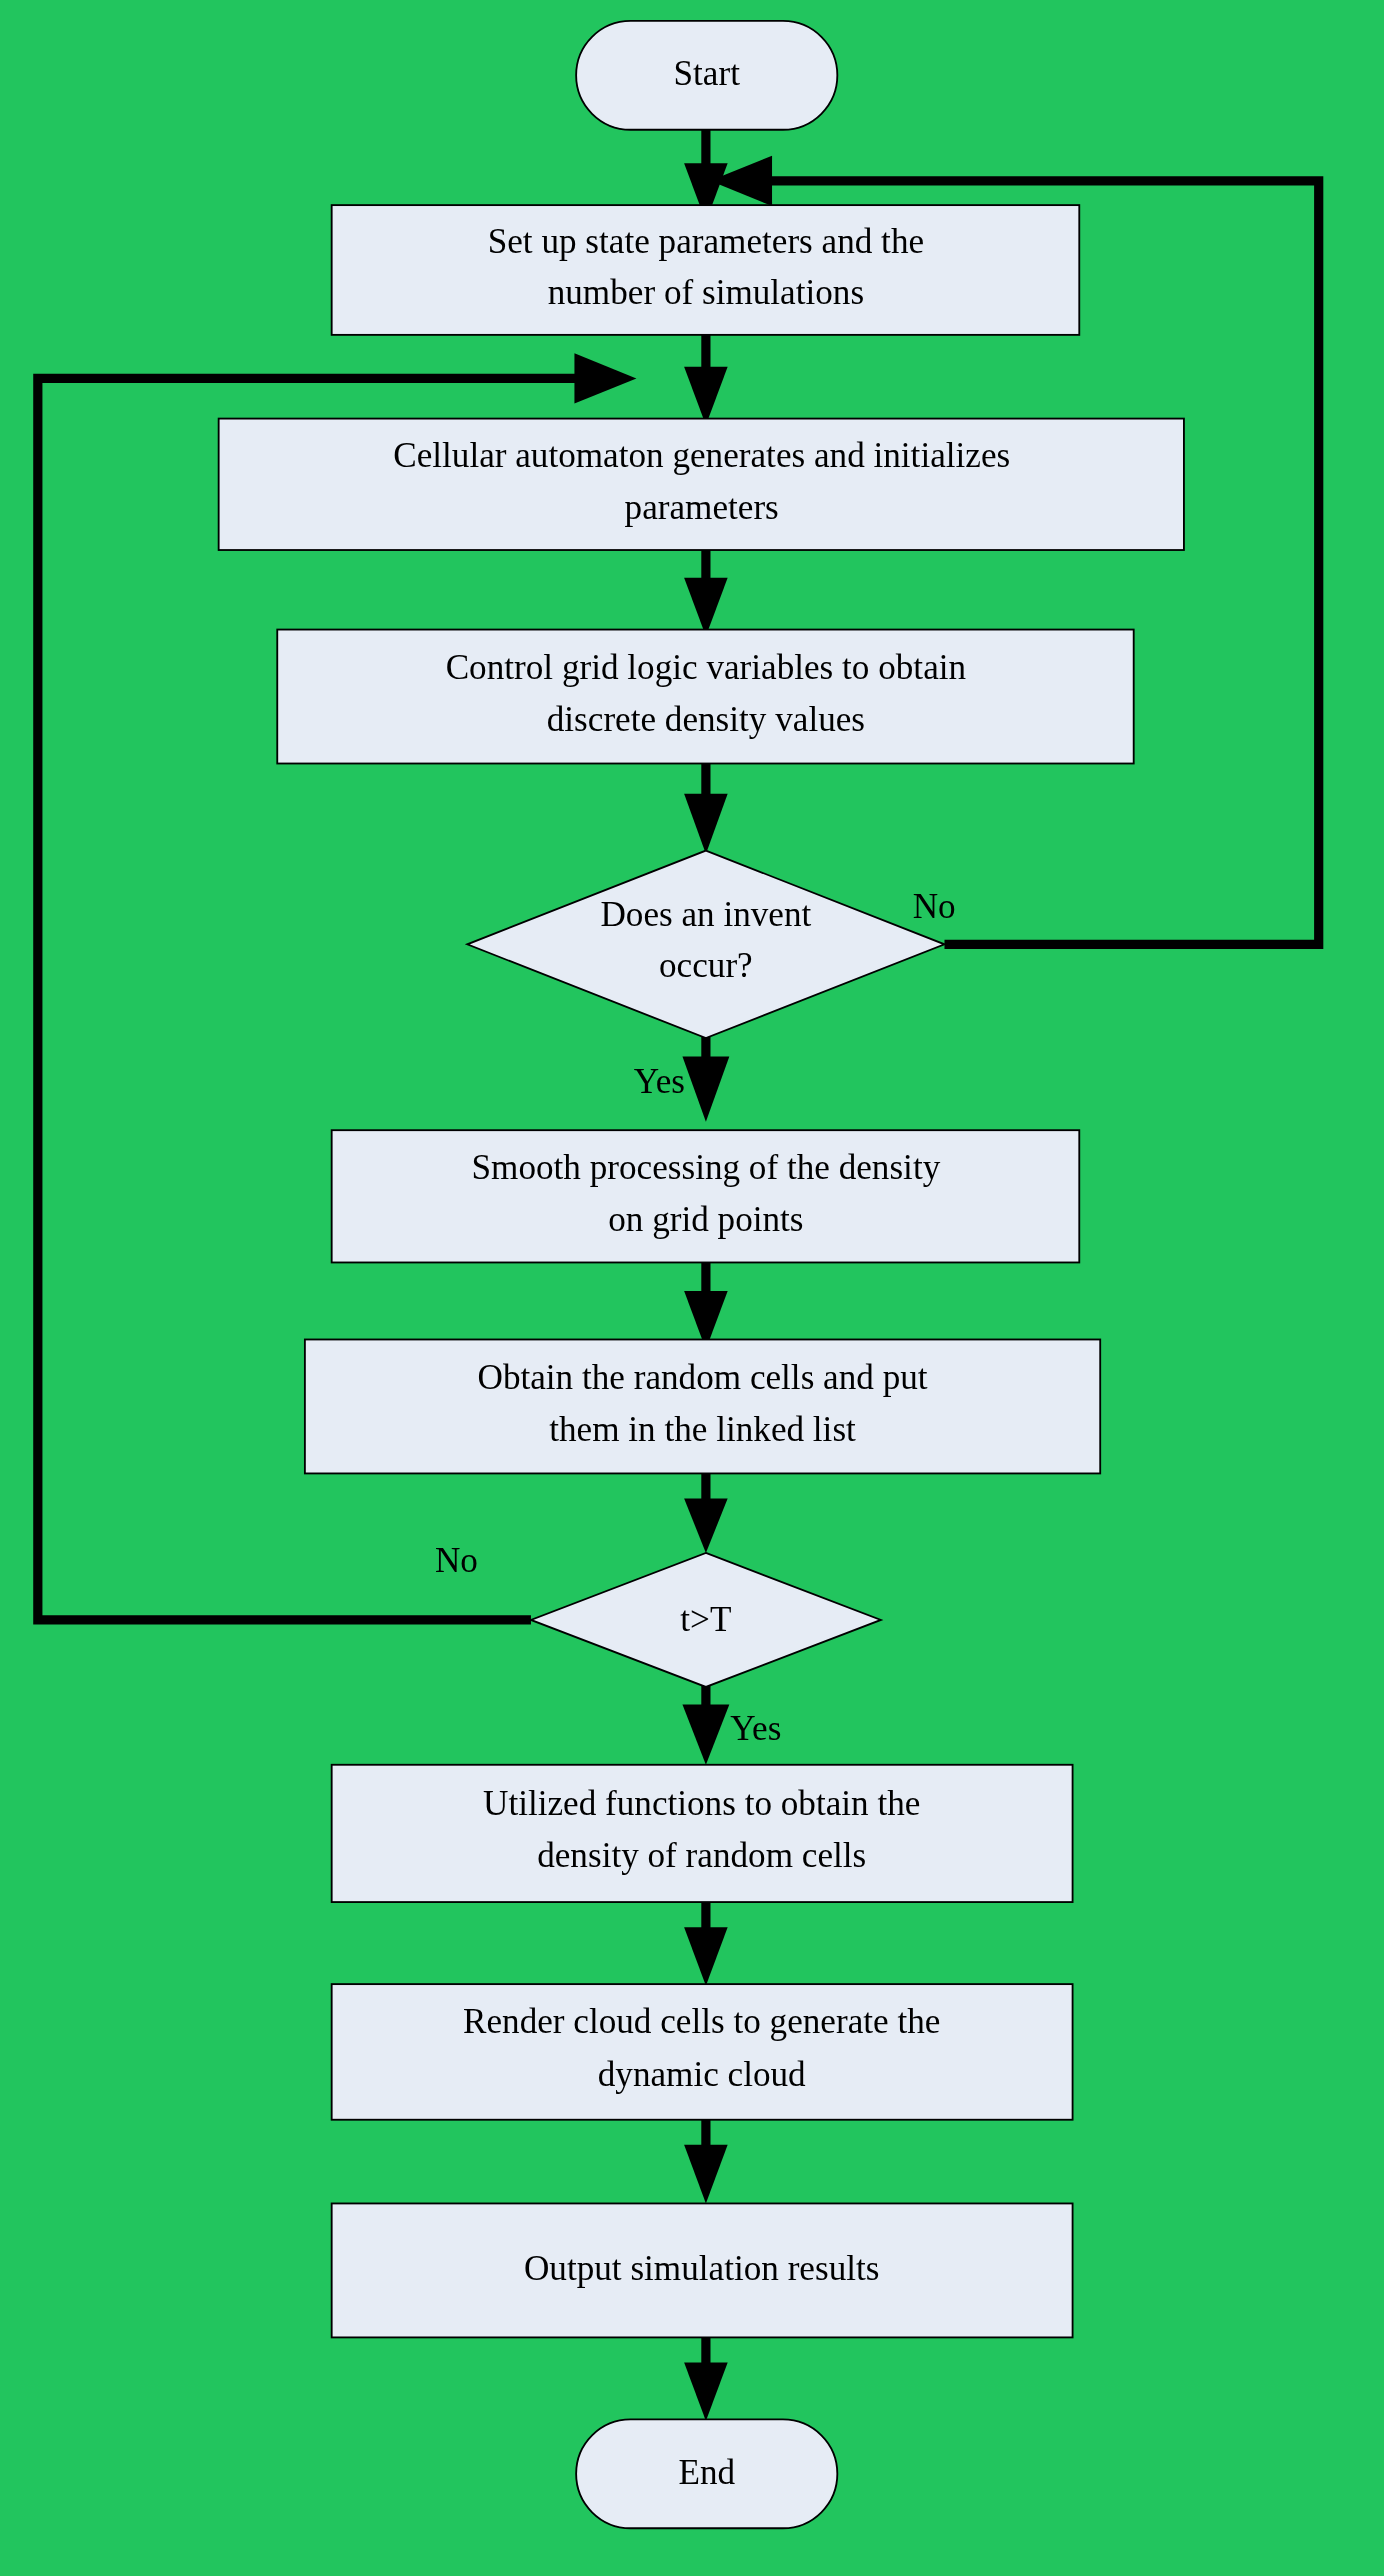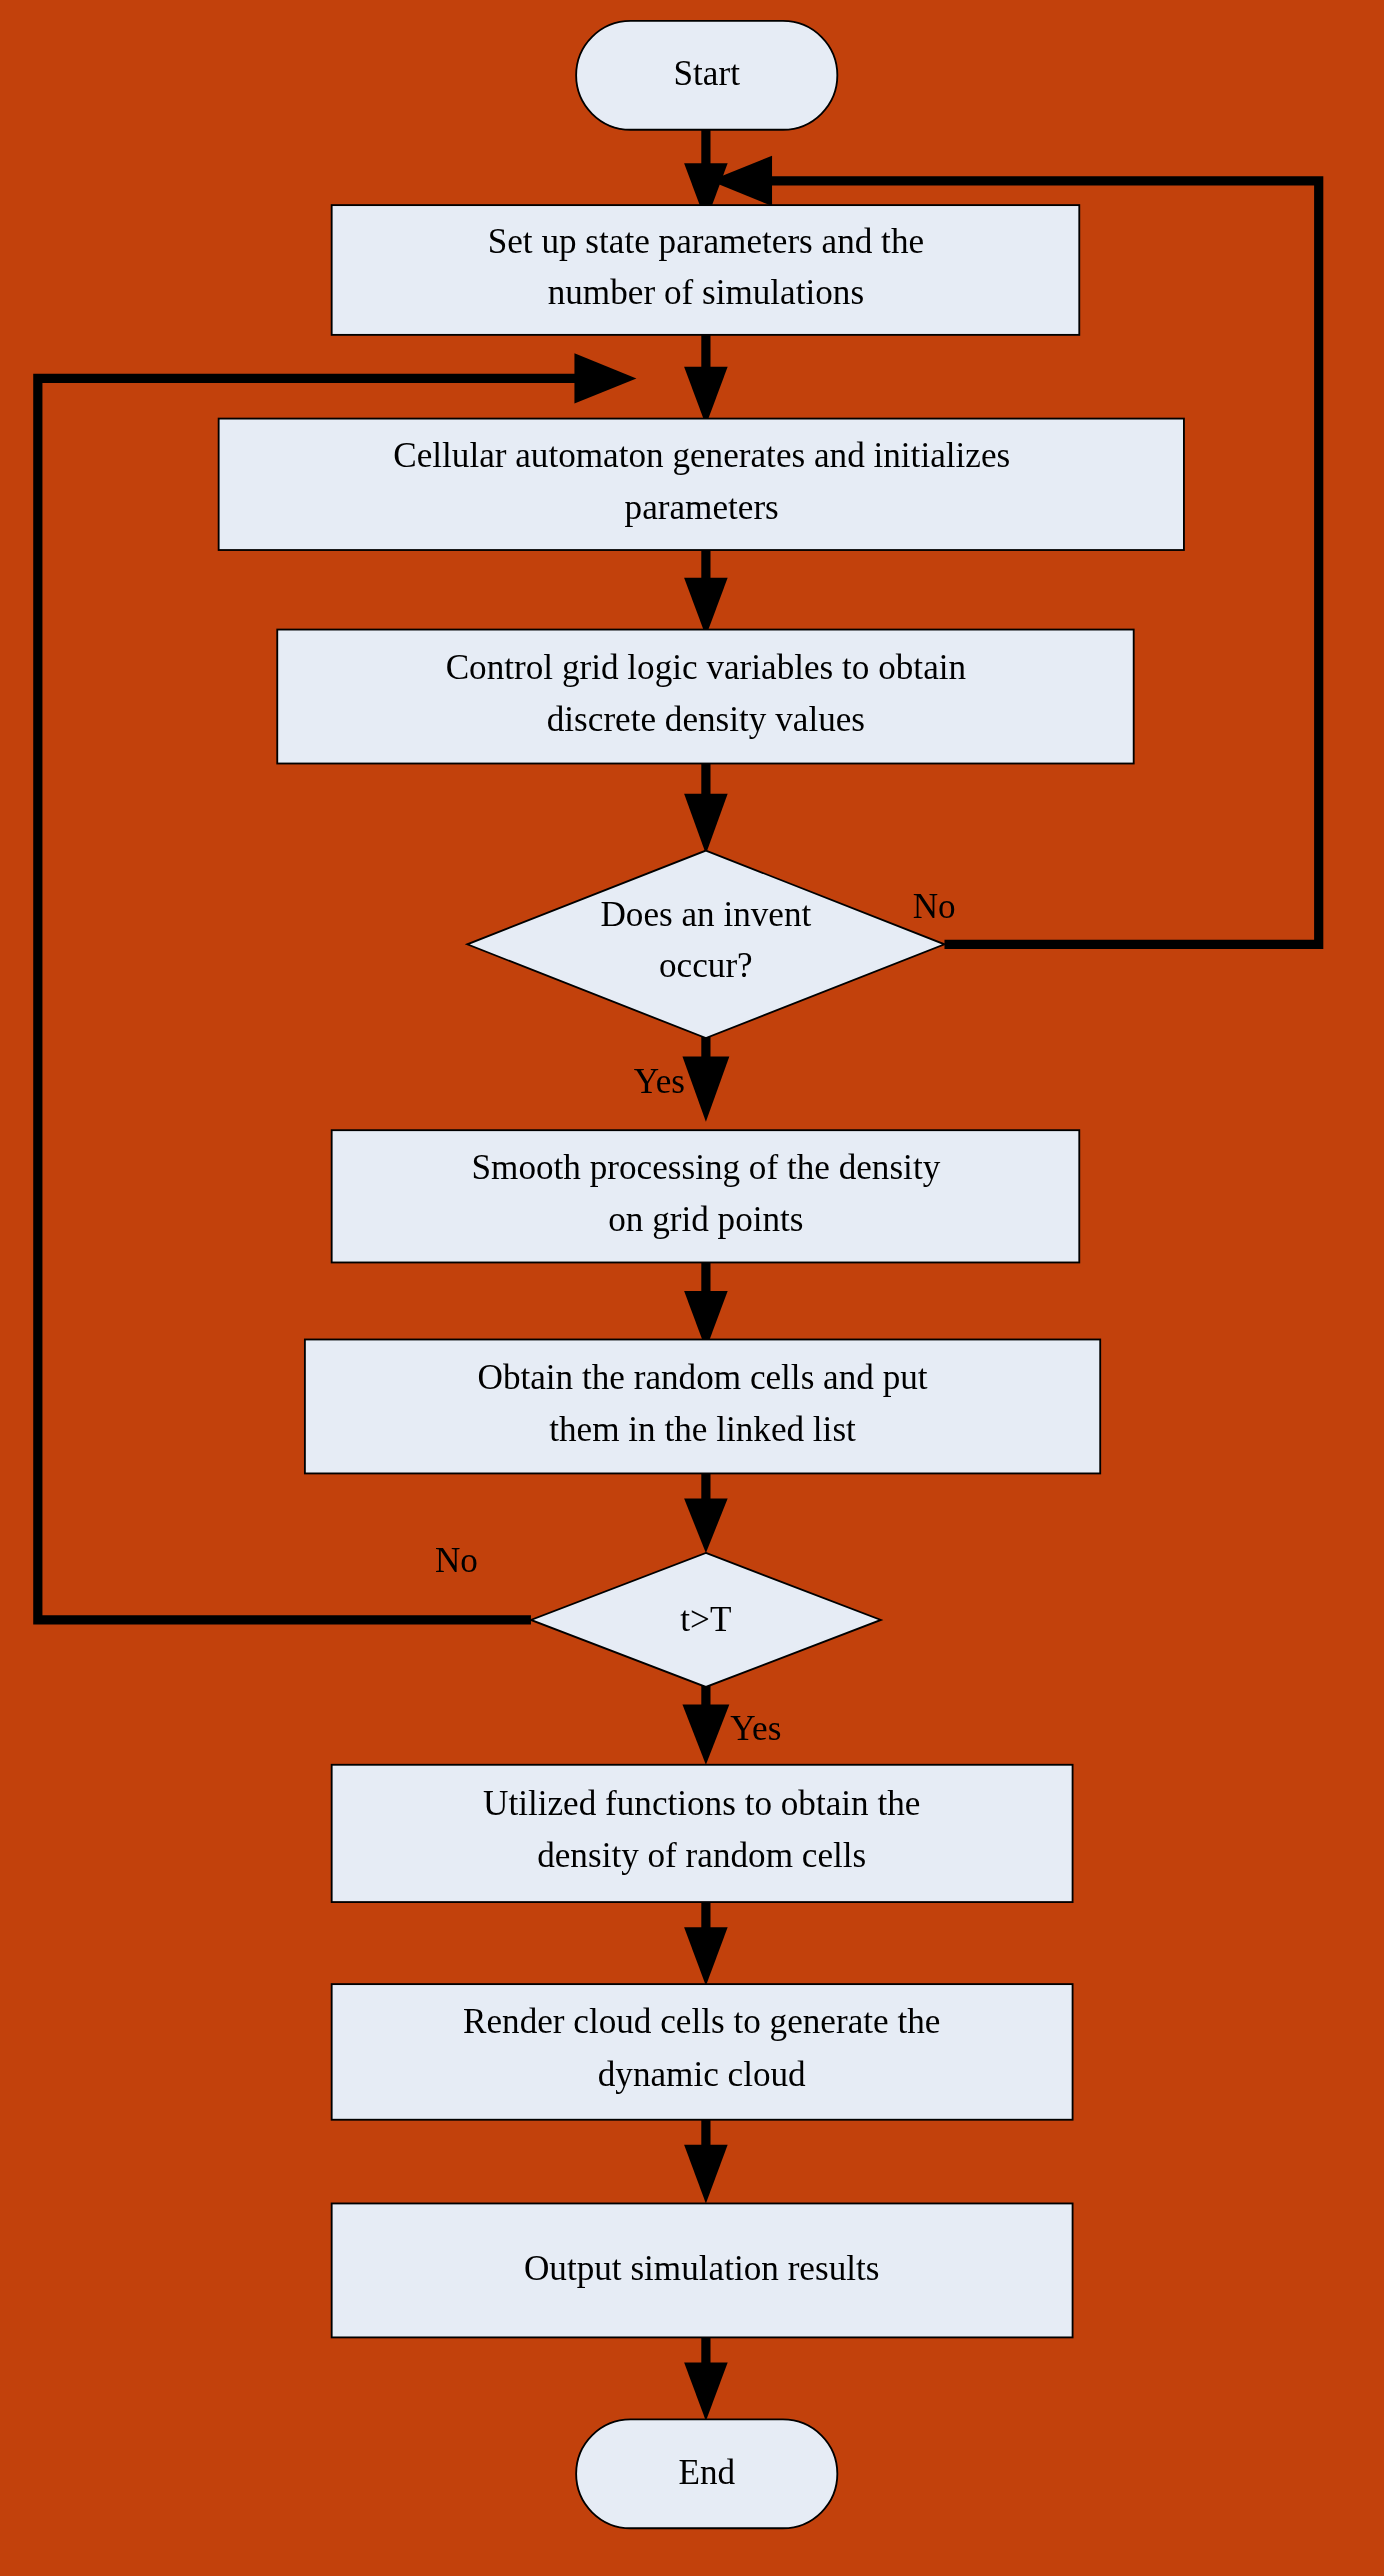--- a/index.html
+++ b/index.html
@@ -10,21 +10,21 @@
   body {
     font-family: "Liberation Serif", serif;
     width: 1385px;
     height: 2576px;
     overflow: hidden;
   }
   #flowchart-root {
     position: relative;
     width: 1385px;
     height: 2576px;
-    background: #c2410c;
+    background: #22c55e;
     text-align: right;
   }
   svg.chart-canvas {
     position: absolute;
     left: 0;
     top: 0;
     width: 1385px;
     height: 2576px;
     display: block;
   }

